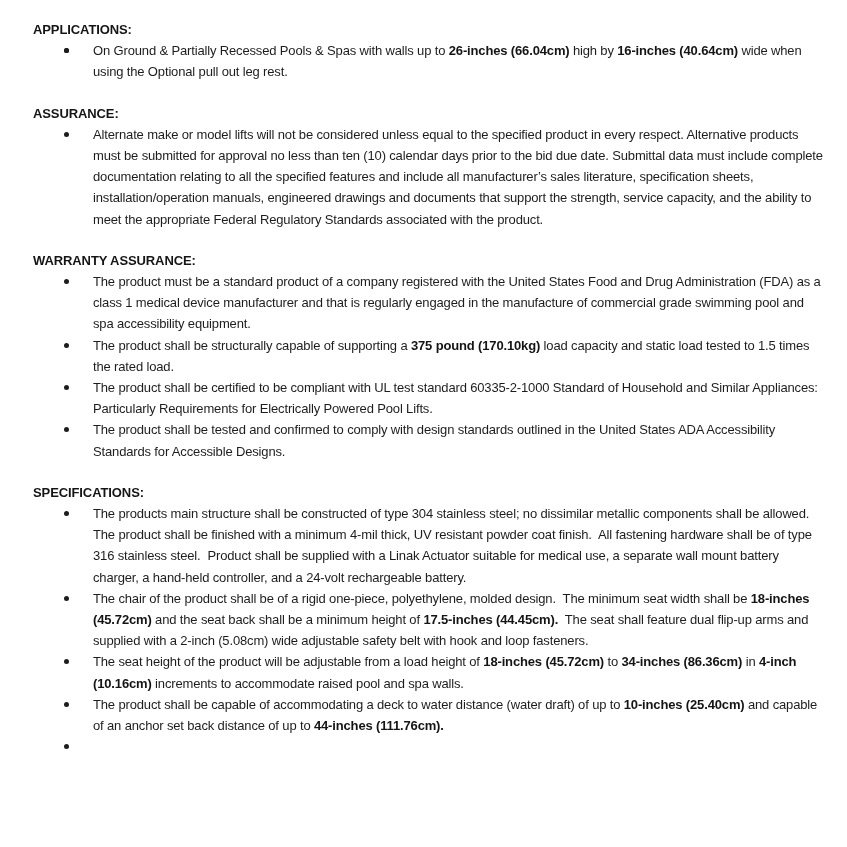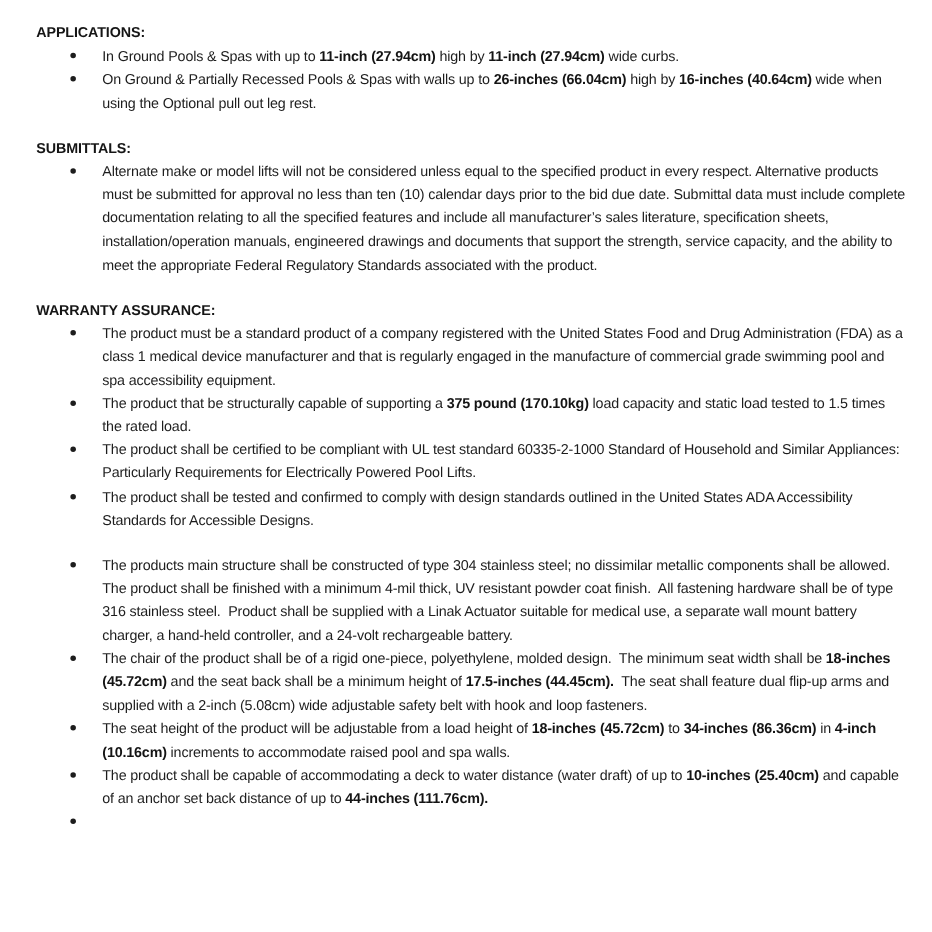--- a/index.html
+++ b/index.html
@@ -71,43 +71,44 @@
   }
 </style>
 </head>
 <body>
 
 <main class="page">
 
   <section class="section">
     <h2 class="section-heading">APPLICATIONS:</h2>
     <ul class="bullets">
-        <li><span class="dot"></span><span class="runs"><span>In Ground Pools &amp; Spas with up to </span><span class="b">11-inch (27.94cm)</span><span> high by </span><span class="b">11-inch (27.94cm)</span><span> wide curbs.</span></span></li>
+        <li><span class="dot"></span></li>
         <li><span class="dot"></span><span class="runs"><span>On Ground &amp; Partially Recessed Pools &amp; Spas with walls up to </span><span class="b">26-inches (66.04cm)</span><span> high by </span><span class="b">16-inches (40.64cm)</span><span> wide when using the Optional pull out leg rest.</span></span></li>
       </ul>
   </section>
 
   <section class="section">
-    <h2 class="section-heading">SUBMITTALS:</h2>
+    <h2 class="section-heading">ASSURANCE:</h2>
     <ul class="bullets">
         <li><span class="dot"></span><span class="runs"><span>Alternate make or model lifts will not be considered unless equal to the specified product in every respect. Alternative products must be submitted for approval no less than ten (10) calendar days prior to the bid due date. Submittal data must include complete documentation relating to all the specified features and include all manufacturer’s sales literature, specification sheets, installation/operation manuals, engineered drawings and documents that support the strength, service capacity, and the ability to meet the appropriate Federal Regulatory Standards associated with the product.</span></span></li>
       </ul>
   </section>
 
   <section class="section">
     <h2 class="section-heading">WARRANTY ASSURANCE:</h2>
     <ul class="bullets">
         <li><span class="dot"></span><span class="runs"><span>The product must be a standard product of a company registered with the United States Food and Drug Administration (FDA) as a class 1 medical device manufacturer and that is regularly engaged in the manufacture of commercial grade swimming pool and spa accessibility equipment.</span></span></li>
-        <li><span class="dot"></span><span class="runs"><span>The product that be structurally capable of supporting a </span><span class="b">375 pound (170.10kg)</span><span> load capacity and static load tested to 1.5 times the rated load.</span></span></li>
+        <li><span class="dot"></span><span class="runs"><span>The product shall be structurally capable of supporting a </span><span class="b">375 pound (170.10kg)</span><span> load capacity and static load tested to 1.5 times the rated load.</span></span></li>
         <li><span class="dot"></span><span class="runs"><span>The product shall be certified to be compliant with UL test standard 60335-2-1000 Standard of Household and Similar Appliances: Particularly Requirements for Electrically Powered Pool Lifts.</span></span></li>
         <li><span class="dot"></span><span class="runs"><span>The product shall be tested and confirmed to comply with design standards outlined in the United States ADA Accessibility Standards for Accessible Designs.</span></span></li>
       </ul>
   </section>
 
   <section class="section">
+    <h2 class="section-heading">SPECIFICATIONS:</h2>
     <ul class="bullets">
         <li><span class="dot"></span><span class="runs"><span>The products main structure shall be constructed of type 304 stainless steel; no dissimilar metallic components shall be allowed.  The product shall be finished with a minimum 4-mil thick, UV resistant powder coat finish.  All fastening hardware shall be of type 316 stainless steel.  Product shall be supplied with a Linak Actuator suitable for medical use, a separate wall mount battery charger, a hand-held controller, and a 24-volt rechargeable battery.</span></span></li>
         <li><span class="dot"></span><span class="runs"><span>The chair of the product shall be of a rigid one-piece, polyethylene, molded design.  The minimum seat width shall be </span><span class="b">18-inches (45.72cm)</span><span> and the seat back shall be a minimum height of </span><span class="b">17.5-inches (44.45cm).</span><span>  The seat shall feature dual flip-up arms and supplied with a 2-inch (5.08cm) wide adjustable safety belt with hook and loop fasteners.</span></span></li>
         <li><span class="dot"></span><span class="runs"><span>The seat height of the product will be adjustable from a load height of </span><span class="b">18-inches (45.72cm)</span><span> to </span><span class="b">34-inches (86.36cm)</span><span> in </span><span class="b">4-inch (10.16cm)</span><span> increments to accommodate raised pool and spa walls.</span></span></li>
         <li><span class="dot"></span><span class="runs"><span>The product shall be capable of accommodating a deck to water distance (water draft) of up to </span><span class="b">10-inches (25.40cm)</span><span> and capable of an anchor set back distance of up to </span><span class="b">44-inches (111.76cm).</span></span></li>
         <li><span class="dot"></span></li>
       </ul>
   </section>
 
 

